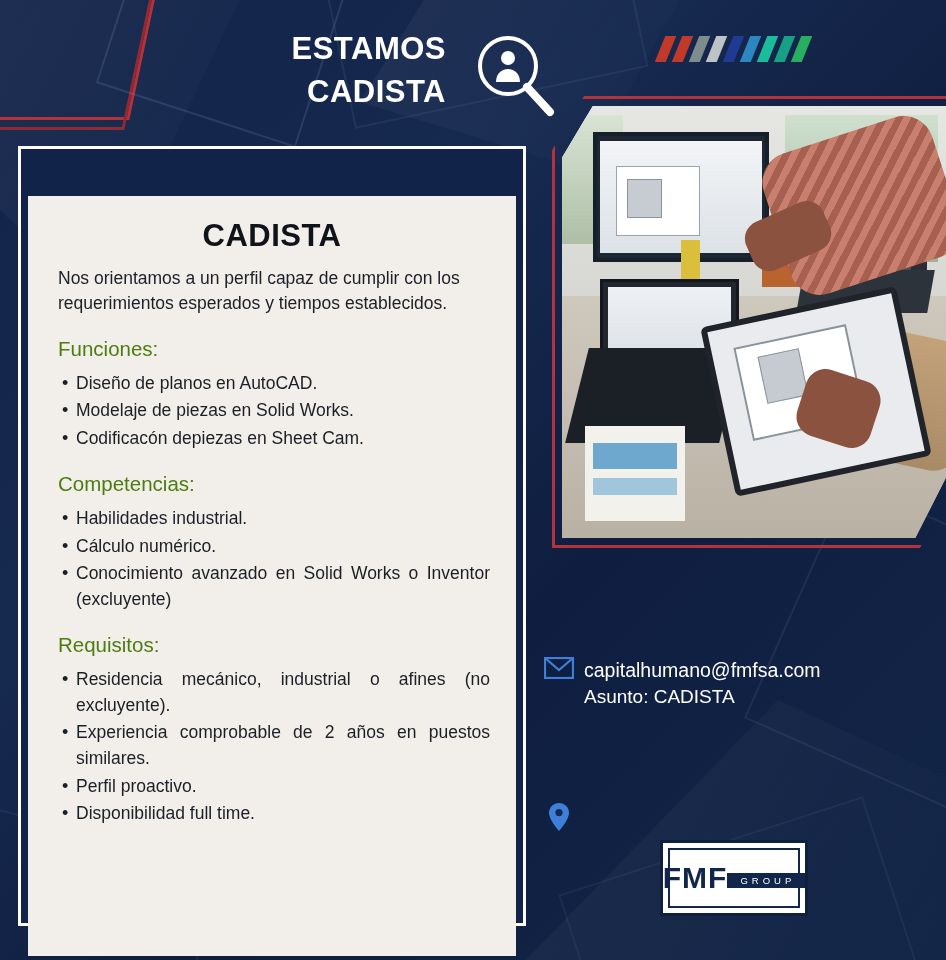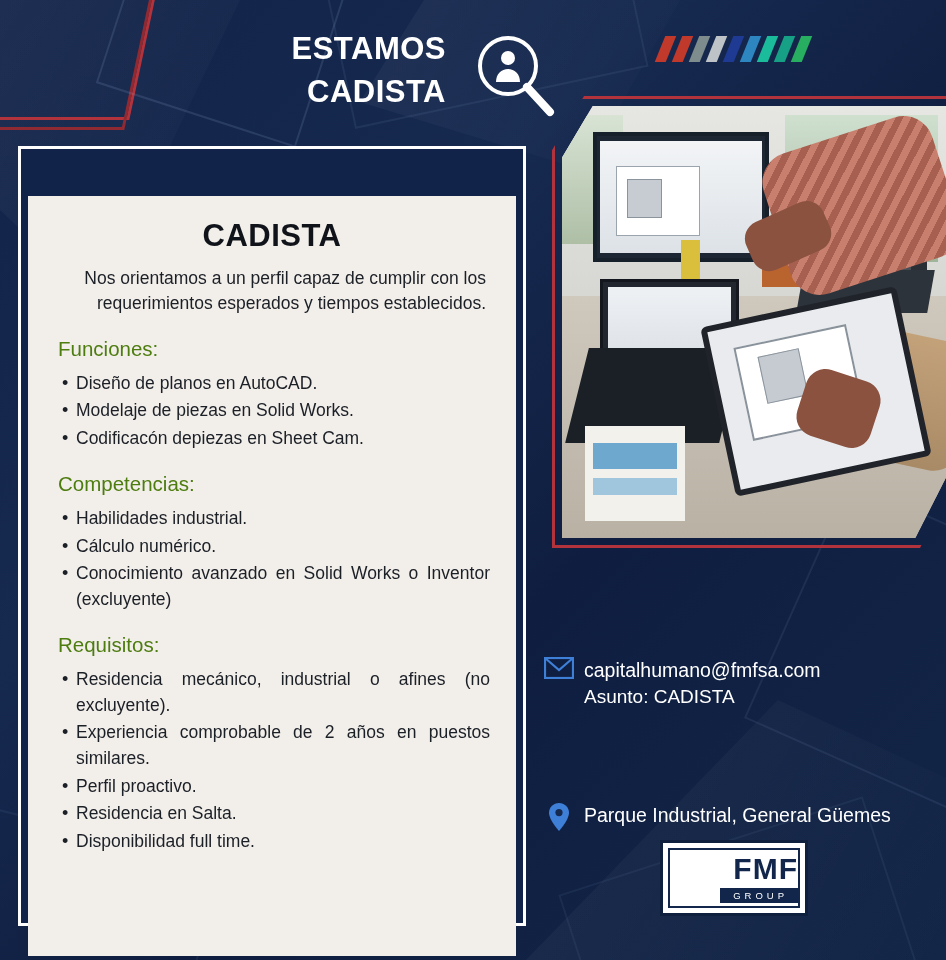--- a/index.html
+++ b/index.html
@@ -138,21 +138,21 @@
   }
   .job-title {
     text-align: center;
     font-size: 31px;
     font-weight: bold;
     color: #10131a;
     letter-spacing: 0.5px;
     margin-bottom: 12px;
   }
   .intro {
-    text-align: right;
+    text-align: left;
     font-size: 17.5px;
     color: #1b1f26;
     line-height: 1.45;
     margin: 0 4px 20px 4px;
   }
   .sec-head {
     font-size: 20.5px;
     color: #4d7c0f;
     font-weight: normal;
     margin: 0 0 10px 4px;
@@ -207,22 +207,22 @@
     position: absolute;
     left: 660px; top: 840px;
     width: 148px; height: 76px;
     border: 3px solid #0f1f3e;
     background: #ffffff;
     padding: 5px;
   }
   .logo-inner {
     width: 100%; height: 100%;
     border: 2px solid #13264b;
-    display: flex; flex-direction: column;
-    align-items: flex-end; justify-content: center;
+    display: flex; flex-direction: row;
+    align-items: center; justify-content: center;
   }
   .logo-main {
     font-size: 30px; font-weight: bold; letter-spacing: 1px;
     color: #12264b; line-height: 1;
   }
   .logo-sub {
     margin-top: 4px;
     background: #12264b;
     color: #ffffff;
     font-size: 9.5px;
@@ -319,21 +319,20 @@
         <li>Habilidades industrial.</li>
         <li>Cálculo numérico.</li>
         <li>Conocimiento avanzado en Solid Works o Inventor (excluyente)</li>
       </ul>
 
       <div class="sec-head">Requisitos:</div>
       <ul class="items last">
         <li>Residencia mecánico, industrial o afines (no excluyente).</li>
         <li>Experiencia comprobable de 2 años en puestos similares.</li>
         <li>Perfil proactivo.</li>
-        <li>Residencia en Salta.</li>
         <li>Disponibilidad full time.</li>
       </ul>
     </div>
   </div>
 
 
   <div class="contact-row c-mail">
     <div class="c-icon">
       <svg width="30" height="22" viewBox="0 0 30 22">
         <rect x="1" y="1" width="28" height="20" fill="none" stroke="#3e7fd8" stroke-width="2.2"></rect>
@@ -347,21 +346,20 @@
   </div>
 
 
   <div class="contact-row c-addr">
     <div class="c-icon">
       <svg width="24" height="30" viewBox="0 0 24 30">
         <path d="M12 1C6.5 1 2 5.4 2 10.8 2 18 12 29 12 29s10-11 10-18.2C22 5.4 17.5 1 12 1z" fill="#3e7fd8"></path>
         <circle cx="12" cy="10.6" r="3.6" fill="#16294f"></circle>
       </svg>
     </div>
-    <div class="c-text">Parque Industrial, General Güemes</div>
   </div>
 
   <div class="logo">
     <div class="logo-inner">
       <div class="logo-main">FMF</div>
       <div class="logo-sub">GROUP</div>
     </div>
   </div>
 
 </div>

